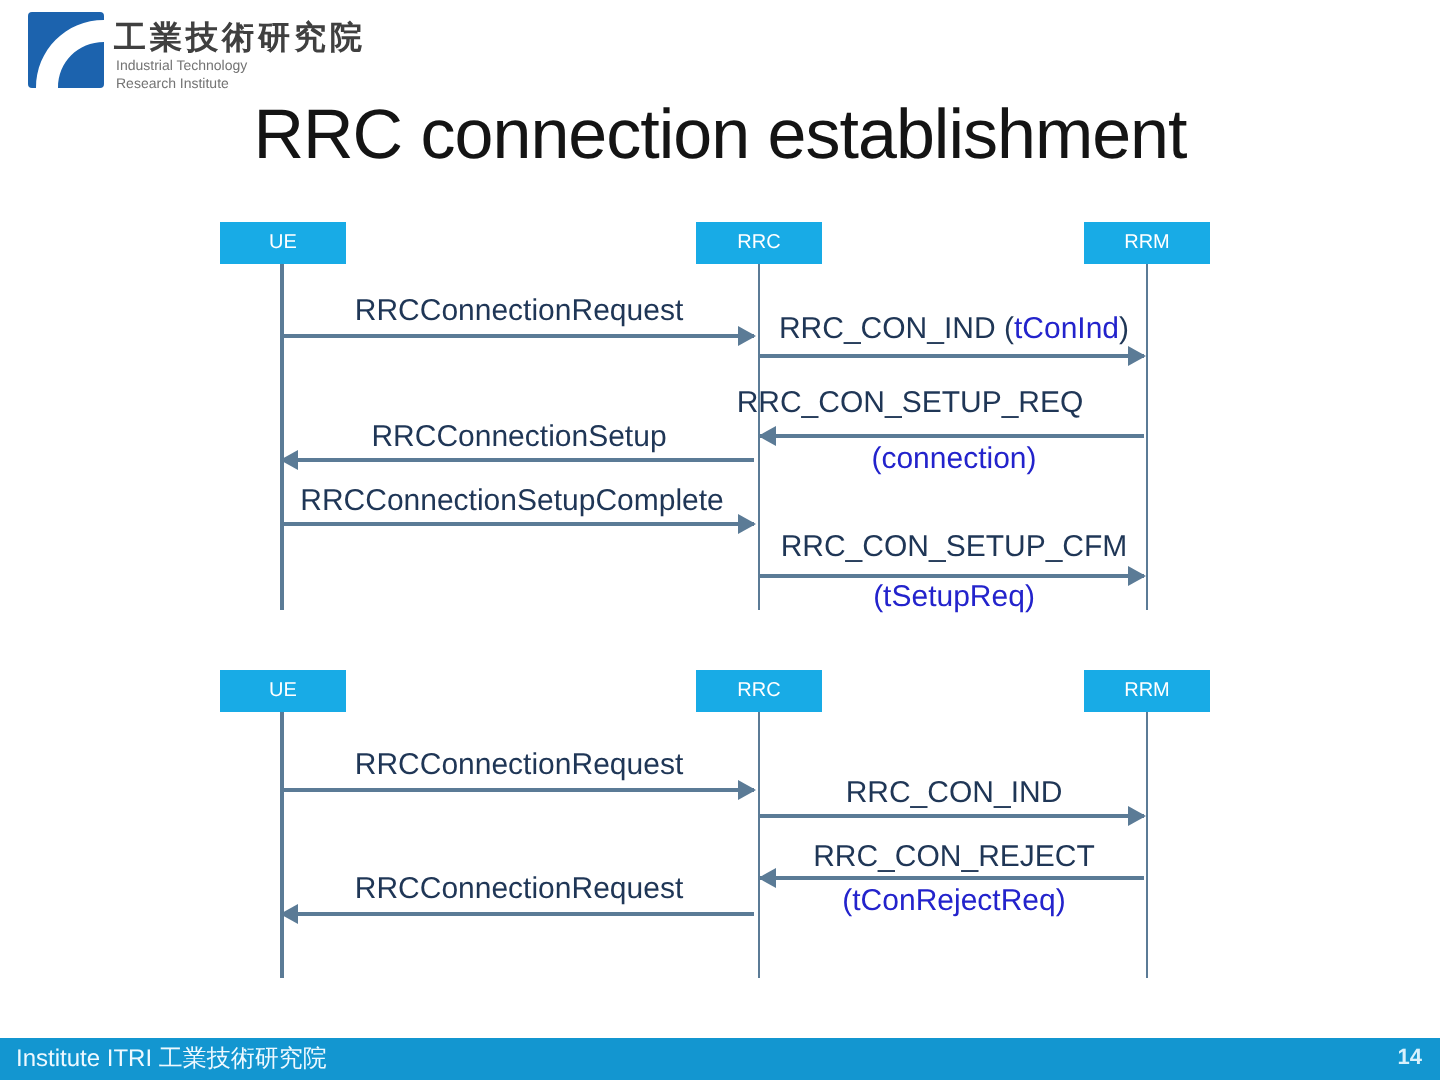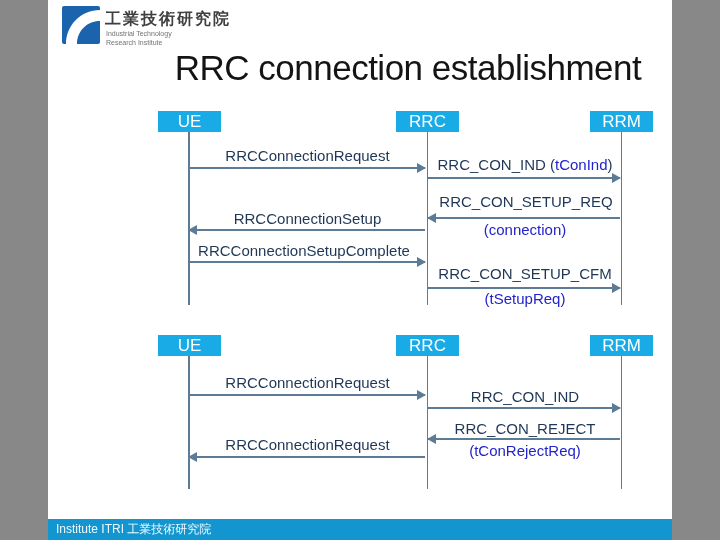--- a/index.html
+++ b/index.html
@@ -1,33 +1,33 @@
 <!DOCTYPE html>
 <html><head>
 <meta charset="utf-8">
 <style>
   * { margin:0; padding:0; box-sizing:border-box; }
   html,body { background:#888; }
   .slide {
-    position:relative; width:624px; height:540px; background:#ffffff;
+    position:relative; width:720px; height:540px; background:#ffffff;
     font-family:"Liberation Sans", sans-serif; overflow:hidden; margin:0 auto;
   }
   
   .logo { position:absolute; left:14px; top:6px; width:300px; height:42px; }
   .logo-mark { position:absolute; left:0; top:0; }
   .logo-cjk { position:absolute; left:43px; top:3px; font-size:16px; font-weight:bold;
     color:#404040; letter-spacing:2px; white-space:nowrap; }
   .logo-en { position:absolute; left:44px; font-size:7px; color:#737373; white-space:nowrap; }
   .logo-en1 { top:24px; } .logo-en2 { top:33px; }
   
   .title { position:absolute; left:0; top:48px; width:720px; text-align:center;
     font-size:35px; color:#141414; letter-spacing:-0.5px; }
   
   .actor { position:absolute; width:63px; height:21px; background:#18abe6;
-    color:#ffffff; font-size:17px; text-align:center; line-height:21px; }
+    color:#ffffff; font-size:10px; text-align:center; line-height:21px; }
   .lifeline { position:absolute; width:1.5px; background:#5b7b96; }
   .msg { position:absolute; text-align:center; font-size:15px; color:#1f3656;
     white-space:nowrap; line-height:17px; }
   .link { color:#2323cc; cursor:pointer; }
   .arrow { position:absolute; height:2px; background:#5b7b96; }
   .arrow.right::after { content:""; position:absolute; right:-1px; top:-4px;
     border-top:5px solid transparent; border-bottom:5px solid transparent;
     border-left:9px solid #5b7b96; }
   .arrow.left::before { content:""; position:absolute; left:-1px; top:-4px;
     border-top:5px solid transparent; border-bottom:5px solid transparent;
@@ -64,21 +64,21 @@
     <div class="lifeline" style="left:140px; top:132px; height:173px;"></div>
     <div class="lifeline" style="left:378.5px; top:132px; height:173px;"></div>
     <div class="lifeline" style="left:572.5px; top:132px; height:173px;"></div>
 
     <div class="msg" style="left:141px; top:147px; width:237px;">RRCConnectionRequest</div>
     <div class="arrow right" style="left:141px; top:167px; width:236px;"></div>
 
     <div class="msg" style="left:381px; top:156px; width:192px;"><span>RRC_CON_IND (</span><span class="link">tConInd</span><span>)</span></div>
     <div class="arrow right" style="left:380px; top:177px; width:192px;"></div>
 
-    <div class="msg" style="left:382px; top:193px; width:192px;">RRC_CON_SETUP_REQ</div>
+    <div class="msg" style="left:359px; top:193px; width:192px;">RRC_CON_SETUP_REQ</div>
     <div class="arrow left" style="left:380px; top:217px; width:192px;"></div>
     <div class="msg" style="left:381px; top:221px; width:192px;"><span class="link">(connection)</span></div>
 
     <div class="msg" style="left:141px; top:210px; width:237px;">RRCConnectionSetup</div>
     <div class="arrow left" style="left:141px; top:229px; width:236px;"></div>
 
     <div class="msg" style="left:131px; top:242px; width:250px;">RRCConnectionSetupComplete</div>
     <div class="arrow right" style="left:141px; top:261px; width:236px;"></div>
 
     <div class="msg" style="left:381px; top:265px; width:192px;">RRC_CON_SETUP_CFM</div>

